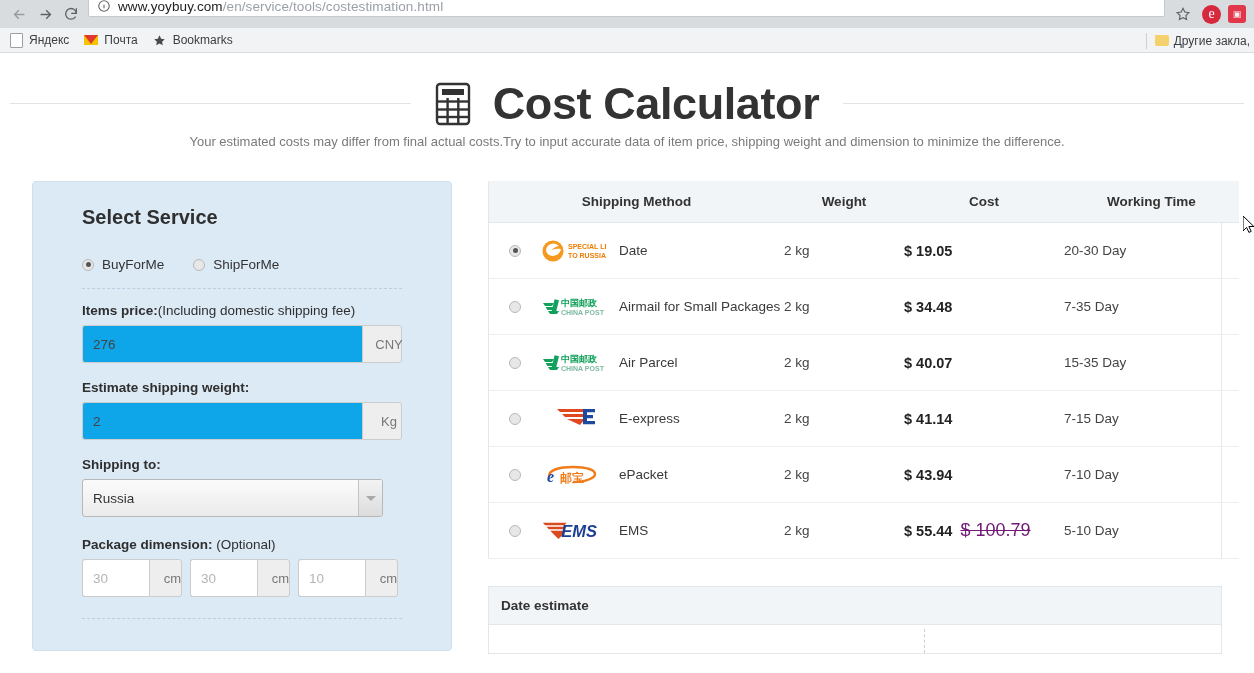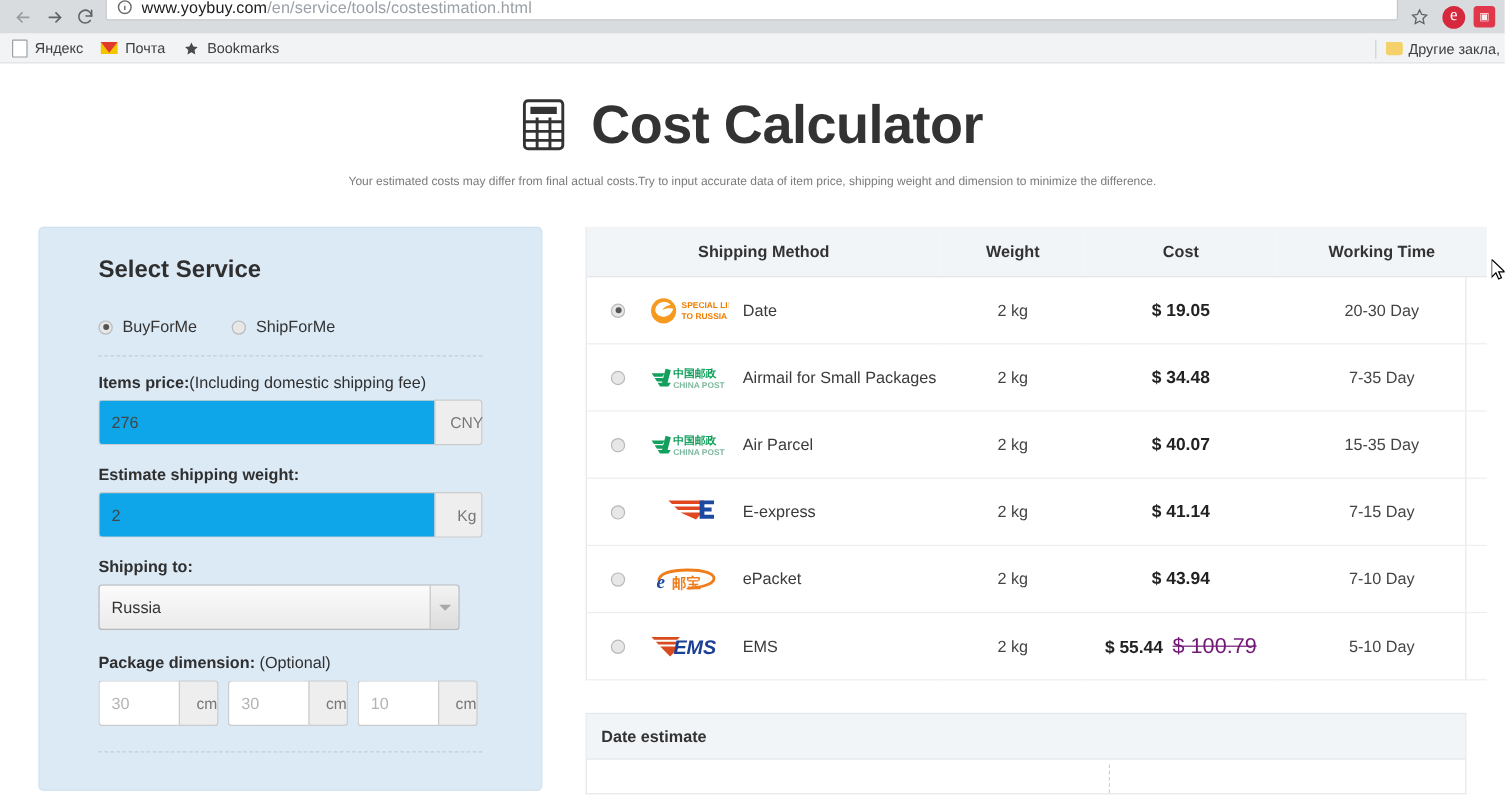--- a/index.html
+++ b/index.html
@@ -35,26 +35,26 @@
   .bm .ico{width:16px;height:16px;margin-right:5px;display:flex;align-items:center;justify-content:center;flex:0 0 auto;}
   .page-ico{width:11px;height:13px;background:#fff;border:1px solid #9aa0a6;border-radius:1px;}
   .env-ico{width:14px;height:10px;background:#f5c400;position:relative;overflow:hidden;}
   .env-ico:after{content:"";position:absolute;top:0;left:0;width:0;height:0;
     border-left:7px solid transparent;border-right:7px solid transparent;border-top:9px solid #e03a2f;}
   .bmbar-right{position:absolute;right:0;top:0;height:25px;display:flex;align-items:center;padding-right:4px;}
   .bmdiv{width:1px;height:16px;background:#cdd1d4;margin-right:8px;}
   .folder-ico{width:14px;height:11px;background:#f5d16b;border-radius:1px 2px 2px 2px;margin-right:5px;flex:0 0 auto;}
   
   .page{position:relative;height:620px;overflow:hidden;background:#fff;}
-  .title-wrap{display:flex;align-items:center;justify-content:center;margin-top:28px;padding:0 10px;flex-direction:column;}
+  .title-wrap{display:flex;align-items:center;justify-content:center;margin-top:28px;padding:0 10px;}
   .rule{height:1px;background:#e3e3e3;flex:1;max-width:405px;}
   .title{display:flex;align-items:center;gap:22px;padding:0 24px;}
   .calc-ico{width:36px;height:44px;flex:0 0 auto;}
   .title h1{font-size:45px;margin:0;color:#333333;font-weight:bold;letter-spacing:-0.4px;line-height:1;}
-  .subtitle{text-align:center;font-size:10px;color:#7a7a7a;margin-top:20px;}
+  .subtitle{text-align:center;font-size:13px;color:#7a7a7a;margin-top:8px;}
   .cols{display:flex;margin-top:32px;padding:0 32px;box-sizing:border-box;gap:36px;}
   
   .form{width:420px;flex:0 0 auto;background:#dceaf6;border:1px solid #cfe0ee;border-radius:4px;
     padding:24px 49px 0 49px;box-sizing:border-box;height:470px;}
   .form h2{font-size:20px;margin:0 0 28px 0;color:#2f2f2f;font-weight:bold;}
   .radios{display:flex;align-items:center;gap:0;margin-bottom:16px;}
   .radio-item{display:flex;align-items:center;font-size:13.5px;color:#333;margin-right:29px;}
   .rdo{width:12px;height:12px;border-radius:50%;background:#e7e7e7;border:1px solid #b9b9b9;margin-right:8px;
     flex:0 0 auto;display:flex;align-items:center;justify-content:center;box-sizing:border-box;}
   .rdo.on:after{content:"";width:5px;height:5px;border-radius:50%;background:#555;display:block;}
@@ -78,21 +78,21 @@
   .dim input{width:100%;min-width:0;border:1px solid #ccc;border-right:none;border-radius:3px 0 0 3px;background:#fff;
     font-size:13.5px;color:#444;padding:0 10px;outline:none;font-family:inherit;}
   .dim input::placeholder{color:#b4b4b4;}
   .dim .suffix{width:35px;}
   .dash2{border-top:1px dashed #b9cfe0;margin-top:21px;}
   
   .results{flex:1;min-width:0;}
   table{width:100%;border-collapse:collapse;table-layout:fixed;}
   thead th{background:#f2f5f7;font-size:13.5px;color:#333;font-weight:bold;padding:13px 0;text-align:center;
     border-bottom:1px solid #e4e7e9;}
-  tbody td{border-bottom:1px solid #eceef0;padding:0;height:55px;font-size:13.5px;color:#444;text-align:center;vertical-align:middle;}
+  tbody td{border-bottom:1px solid #eceef0;padding:0;height:55px;font-size:13.5px;color:#444;vertical-align:middle;}
   .c-method{text-align:left;padding-left:20px;}
   .method-cell{display:flex;align-items:center;gap:12px;}
   .logo{width:66px;flex:0 0 auto;display:flex;align-items:center;justify-content:center;}
   .mname{font-size:13.5px;color:#3a3a3a;}
   .cost{font-weight:bold;color:#222;font-size:14.5px;}
   .oldcost{font-weight:normal;color:#701a75;font-size:18px;text-decoration:line-through;margin-left:8px;}
   .table-box{border:1px solid #e4e7e9;border-top:none;border-bottom:none;}
   .date-panel{margin-top:27px;border:1px solid #e4e7e9;}
   .date-head{background:#f2f5f7;font-size:13.5px;font-weight:bold;color:#333;padding:11px 12px;
     border-bottom:1px solid #e4e7e9;}

